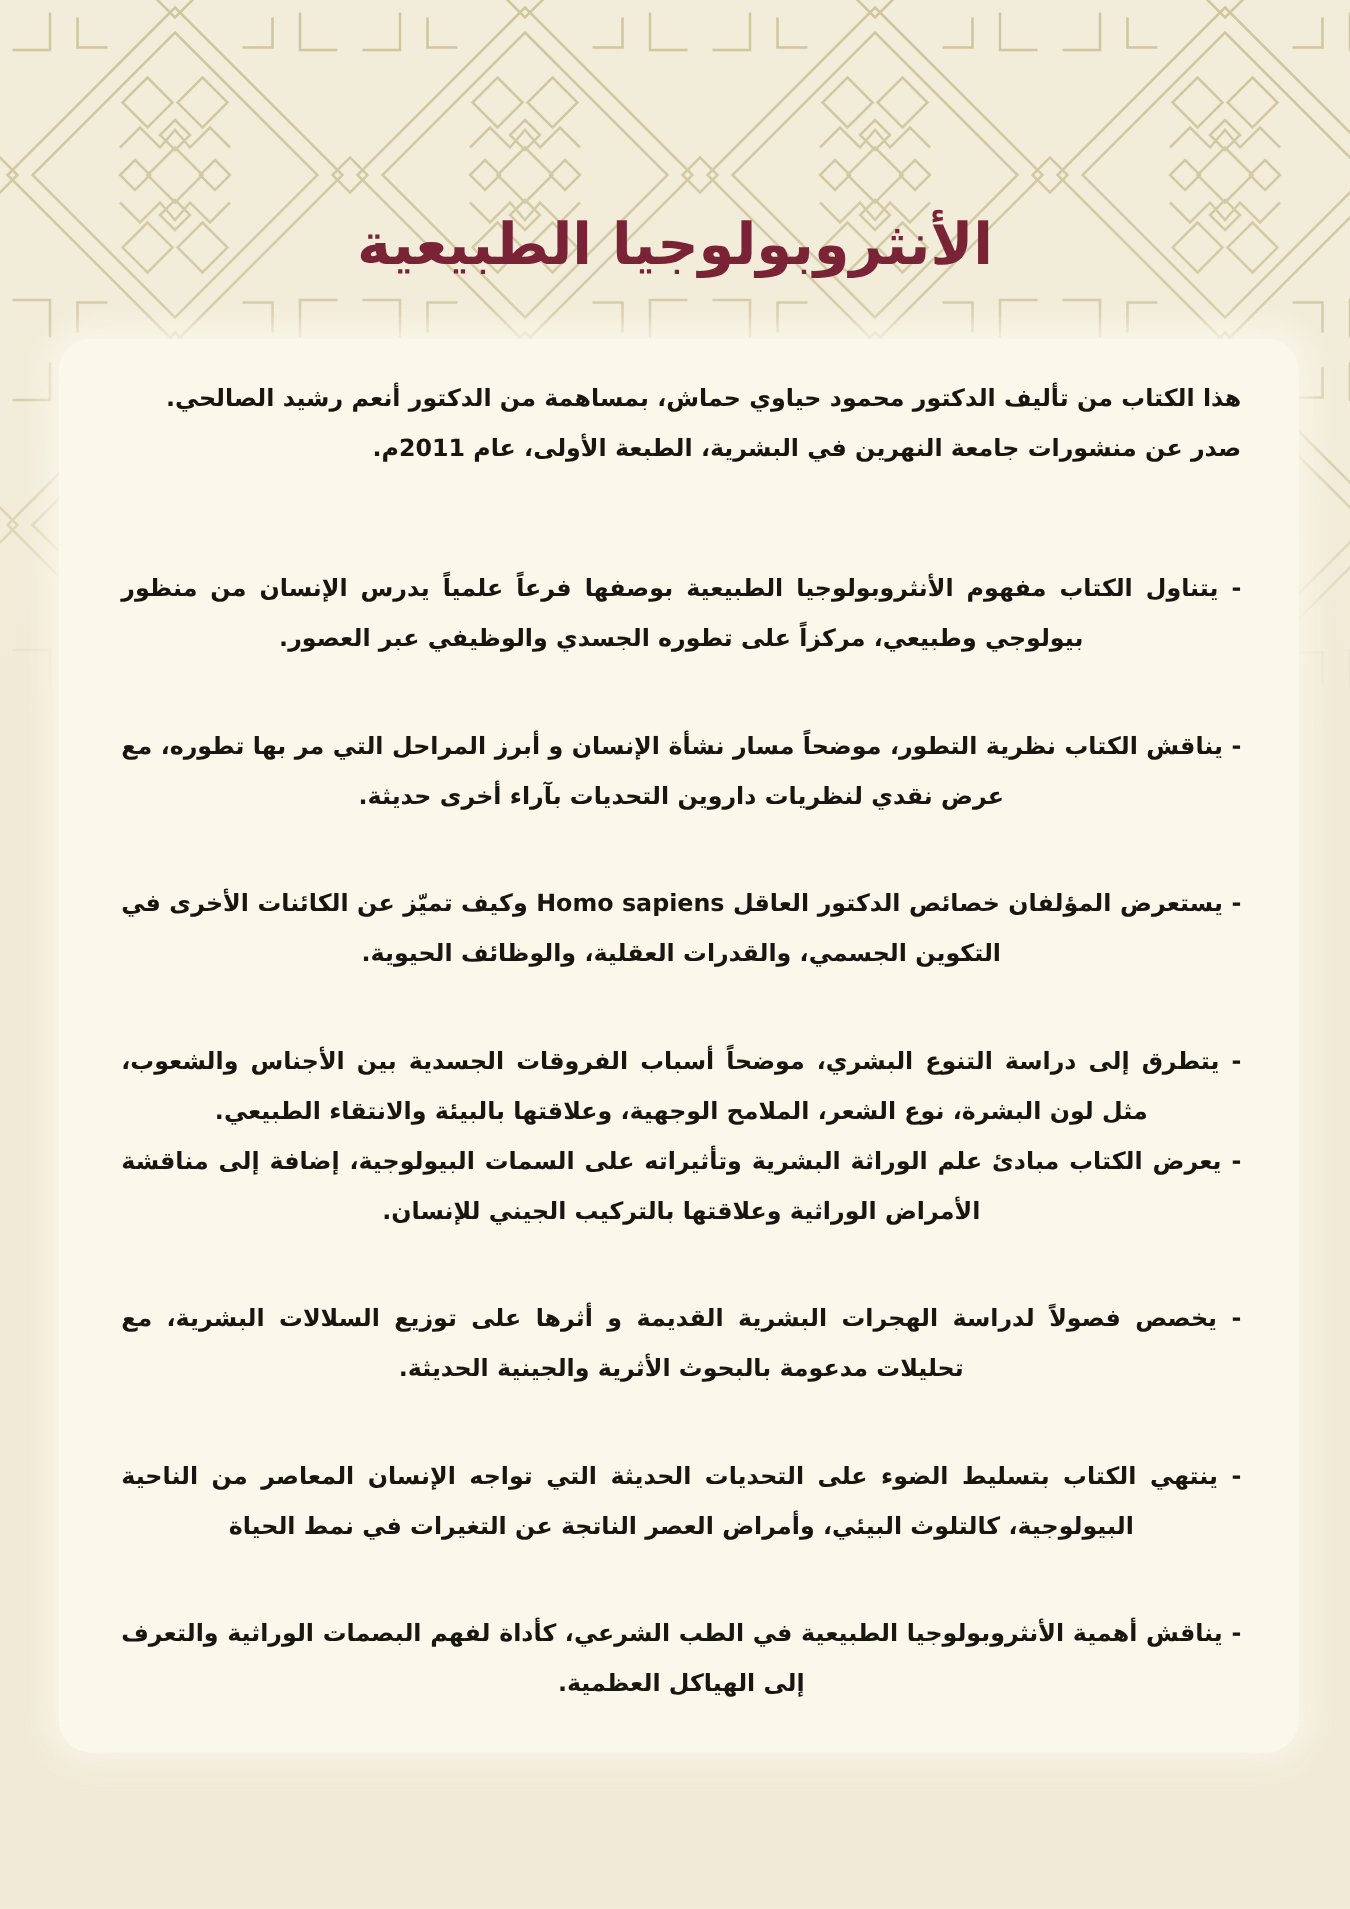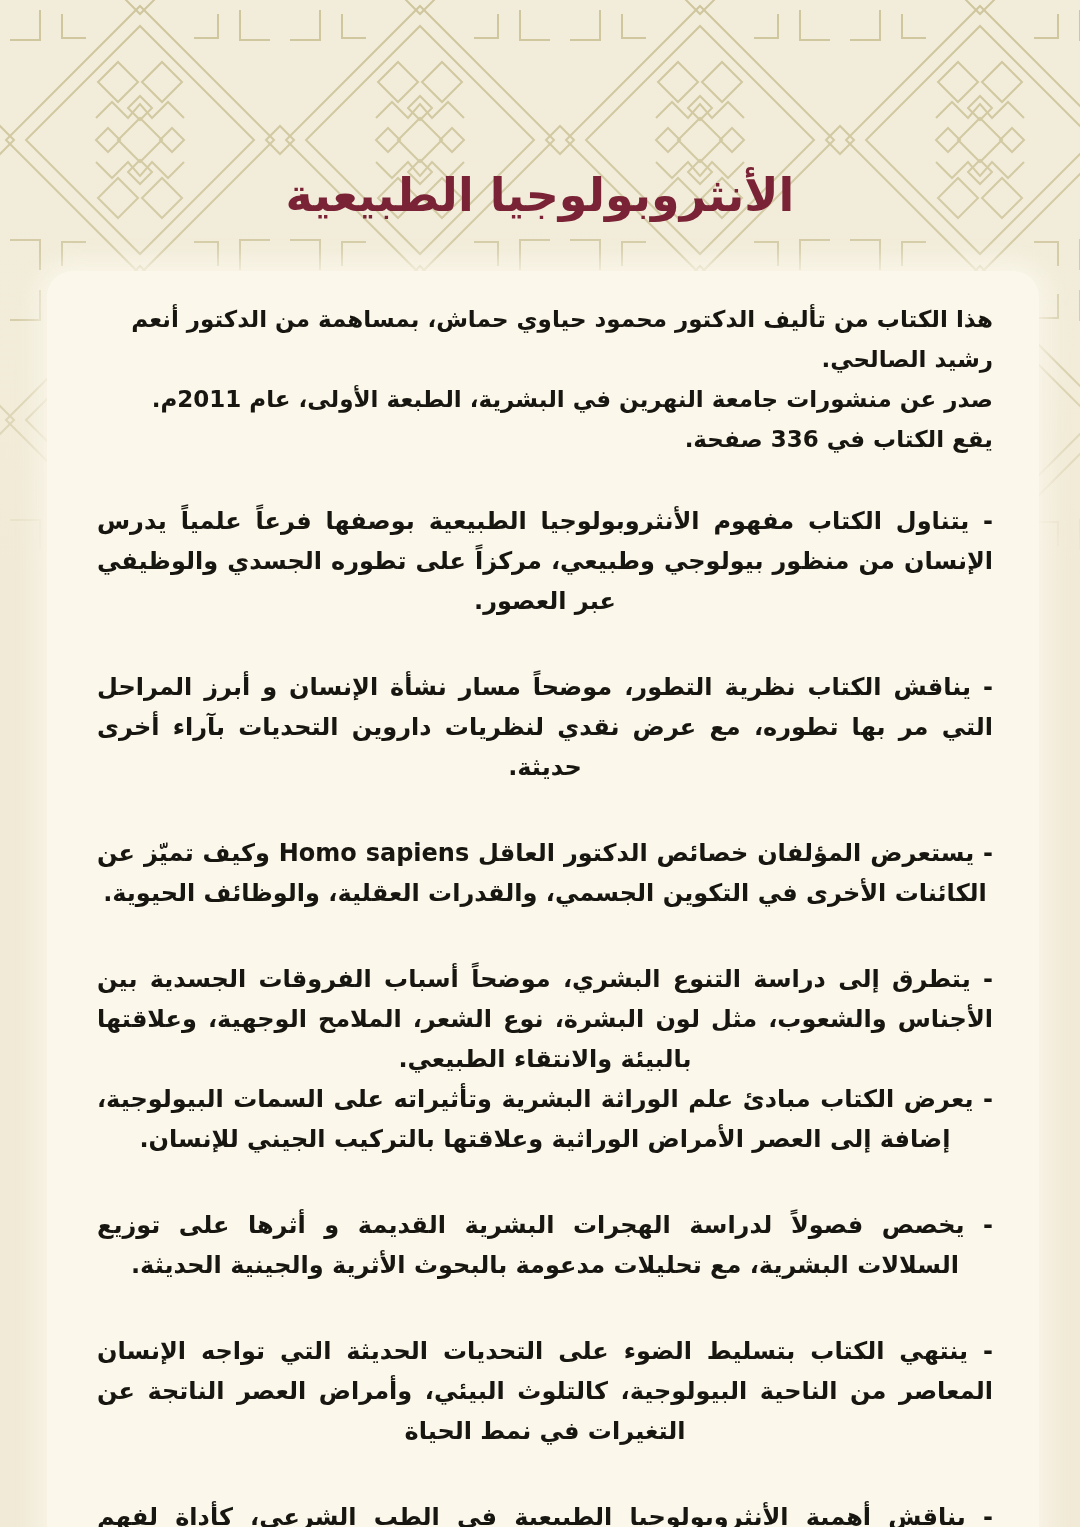--- a/index.html
+++ b/index.html
@@ -48,29 +48,29 @@
     right:41px;
     width:992px;
     min-height:1131px;
     background:var(--card-bg);
     border-radius:26px;
     box-shadow:0 0 22px 10px rgba(251,248,236,0.85), 0 6px 18px rgba(160,140,90,0.10);
     z-index:2;
     padding:28px 46px 30px 50px;
   }
   .intro-paragraph{
-    font-size:23px;
+    font-size:19px;
     font-weight:bold;
     line-height:40px;
     color:var(--text-color);
     text-align:right;
-    margin-bottom:42px;
+    margin-bottom:72px;
   }
   .bullet-paragraph{
-    font-size:24px;
+    font-size:19px;
     font-weight:bold;
     line-height:40px;
     color:var(--text-color);
     text-align:justify;
     text-align-last:center;
     margin-bottom:46px;
   }
   .bullet-paragraph.tight{margin-bottom:0;margin-top:20px;}
   .bullet-paragraph:last-child{margin-bottom:0;}
 </style>
@@ -126,26 +126,26 @@
         <stop offset="1" stop-color="#f1ead7" stop-opacity="1"></stop>
       </linearGradient>
     </defs>
     <rect width="1080" height="660" fill="url(#geo)"></rect>
     <rect width="1080" height="660" fill="url(#fade)"></rect>
   </svg>
 
   <h1 class="page-title">الأنثروبولوجيا الطبيعية</h1>
 
   <div class="content-card">
-    <p class="intro-paragraph"><span>هذا الكتاب من تأليف الدكتور محمود حياوي حماش، بمساهمة من الدكتور أنعم رشيد الصالحي.</span><br><span>صدر عن منشورات جامعة النهرين في البشرية، الطبعة الأولى، عام 2011م.</span><br><span>يقع الكتاب في 336 صفحة.</span></p>
+    <p class="intro-paragraph"><span>هذا الكتاب من تأليف الدكتور محمود حياوي حماش، بمساهمة من الدكتور أنعم رشيد الصالحي.</span><br><span>صدر عن منشورات جامعة النهرين في البشرية، الطبعة الأولى، عام 2011م.</span><br></p>
     <div id="bullet-list">
         <p class="bullet-paragraph">- يتناول الكتاب مفهوم الأنثروبولوجيا الطبيعية بوصفها فرعاً علمياً يدرس الإنسان من منظور بيولوجي وطبيعي، مركزاً على تطوره الجسدي والوظيفي عبر العصور.</p>
         <p class="bullet-paragraph">- يناقش الكتاب نظرية التطور، موضحاً مسار نشأة الإنسان و أبرز المراحل التي مر بها تطوره، مع عرض نقدي لنظريات داروين التحديات بآراء أخرى حديثة.</p>
         <p class="bullet-paragraph">- يستعرض المؤلفان خصائص الدكتور العاقل Homo sapiens وكيف تميّز عن الكائنات الأخرى في التكوين الجسمي، والقدرات العقلية، والوظائف الحيوية.</p>
         <p class="bullet-paragraph tight">- يتطرق إلى دراسة التنوع البشري، موضحاً أسباب الفروقات الجسدية بين الأجناس والشعوب، مثل لون البشرة، نوع الشعر، الملامح الوجهية، وعلاقتها بالبيئة والانتقاء الطبيعي.</p>
-        <p class="bullet-paragraph">- يعرض الكتاب مبادئ علم الوراثة البشرية وتأثيراته على السمات البيولوجية، إضافة إلى العصر الأمراض الوراثية وعلاقتها بالتركيب الجيني للإنسان.</p>
+        <p class="bullet-paragraph">- يعرض الكتاب مبادئ علم الوراثة البشرية وتأثيراته على السمات البيولوجية، إضافة إلى مناقشة الأمراض الوراثية وعلاقتها بالتركيب الجيني للإنسان.</p>
         <p class="bullet-paragraph">- يخصص فصولاً لدراسة الهجرات البشرية القديمة و أثرها على توزيع السلالات البشرية، مع تحليلات مدعومة بالبحوث الأثرية والجينية الحديثة.</p>
         <p class="bullet-paragraph">- ينتهي الكتاب بتسليط الضوء على التحديات الحديثة التي تواجه الإنسان المعاصر من الناحية البيولوجية، كالتلوث البيئي، وأمراض العصر الناتجة عن التغيرات في نمط الحياة</p>
         <p class="bullet-paragraph">- يناقش أهمية الأنثروبولوجيا الطبيعية في الطب الشرعي، كأداة لفهم البصمات الوراثية والتعرف إلى الهياكل العظمية.</p>
       </div>
   </div>
 
 </div>
 
 </body></html>

